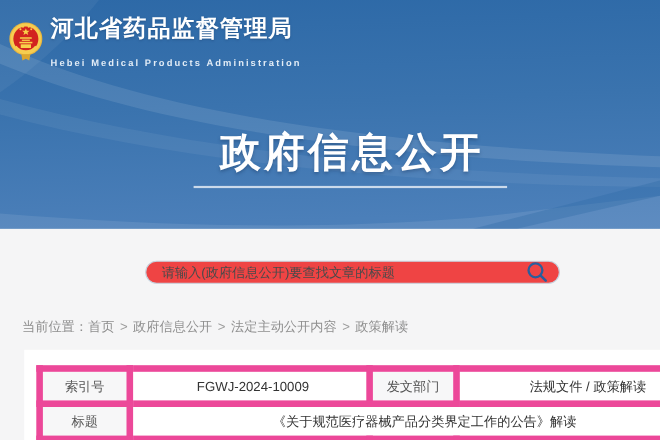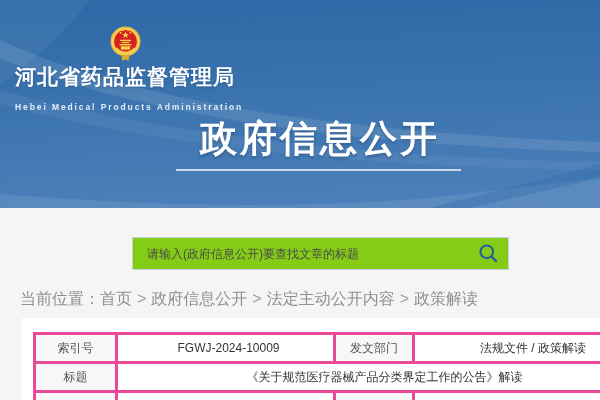--- a/index.html
+++ b/index.html
@@ -10,21 +10,21 @@
   }
 
   
   .header {
     position:absolute; top:0; left:0; width:600px; height:208px;
     background:linear-gradient(178deg,#2d69a7 0%, #3a73ae 45%, #4e81bb 100%);
     overflow:hidden;
   }
   .waves { position:absolute; top:0; left:0; }
 
-  .brand { position:absolute; top:24px; left:8px; display:flex; align-items:center; cursor:pointer;flex-direction:column; }
+  .brand { position:absolute; top:14px; left:8px; display:flex; align-items:center; cursor:pointer; }
   .emblem { display:block; }
   .brand-text { margin-left:7px; padding-top:2px; }
   .site-name-zh {
     color:#ffffff; font-size:21px; font-weight:bold; letter-spacing:1px;
     line-height:22px; text-shadow:0 1px 2px rgba(20,50,90,0.35); white-space:nowrap;
   }
   .site-name-en {
     color:#e2ecf6; font-size:8.5px; font-weight:bold; letter-spacing:1.9px;
     margin-top:14px; white-space:nowrap;
   }
@@ -35,54 +35,54 @@
     color:#ffffff; font-size:37px; font-weight:bold; letter-spacing:3px;
     text-shadow:0 2px 3px rgba(25,55,95,0.4); white-space:nowrap;
   }
   .banner-underline {
     position:absolute; top:169px; left:176px; width:285px; height:2px;
     background:rgba(255,255,255,0.72);
   }
 
   
   .search-box {
-    position:absolute; left:132px; top:237px; width:377px; height:33px;
-    box-sizing:border-box; background:#84cc16; border:1px solid #c6d1dd;
-    border-radius:0; display:flex; align-items:center;
+    position:absolute; left:132px; top:237px; width:377px; height:21px;
+    box-sizing:border-box; background:#ef4444; border:1px solid #c6d1dd;
+    border-radius:12px; display:flex; align-items:center;
   }
   .search-input {
     flex:1; height:100%; border:none; outline:none; background:transparent;
     padding:0 6px 0 14px; font-size:12px; color:#333;
     font-family:inherit;
   }
   .search-input::placeholder { color:#4a4a4a; opacity:1; }
   .search-btn {
     width:40px; height:100%; border:none; background:transparent; cursor:pointer;
     display:flex; align-items:center; justify-content:center; padding:0;
   }
 
   
   .breadcrumb {
     position:absolute; left:20px; top:289px;
-    font-size:16px; color:#8f8f8f; white-space:nowrap;
+    font-size:12px; color:#8f8f8f; white-space:nowrap;
   }
   .breadcrumb .crumb { color:#8f8f8f; text-decoration:none; cursor:pointer; }
   .breadcrumb .sep { margin:0 5px; color:#9a9a9a; }
 
   
   .panel {
     position:absolute; left:22px; top:318px; width:640px; height:140px;
     background:#ffffff;
   }
   .info-table {
     position:absolute; left:11px; top:14px; width:612px;
     border-collapse:collapse; table-layout:fixed;
   }
   .info-table td {
-    border:3px solid #ec4899; height:26px; font-size:12px;
+    border:6px solid #ec4899; height:26px; font-size:12px;
     padding:0; overflow:hidden; white-space:nowrap;
   }
   .info-table td.lbl {
     background:#f7f7f8; color:#555; text-align:center; font-weight:normal;
   }
   .info-table td.val {
     background:#ffffff; color:#333; text-align:center; padding:0 10px 0 16px;
   }
 </style>
 </head>

